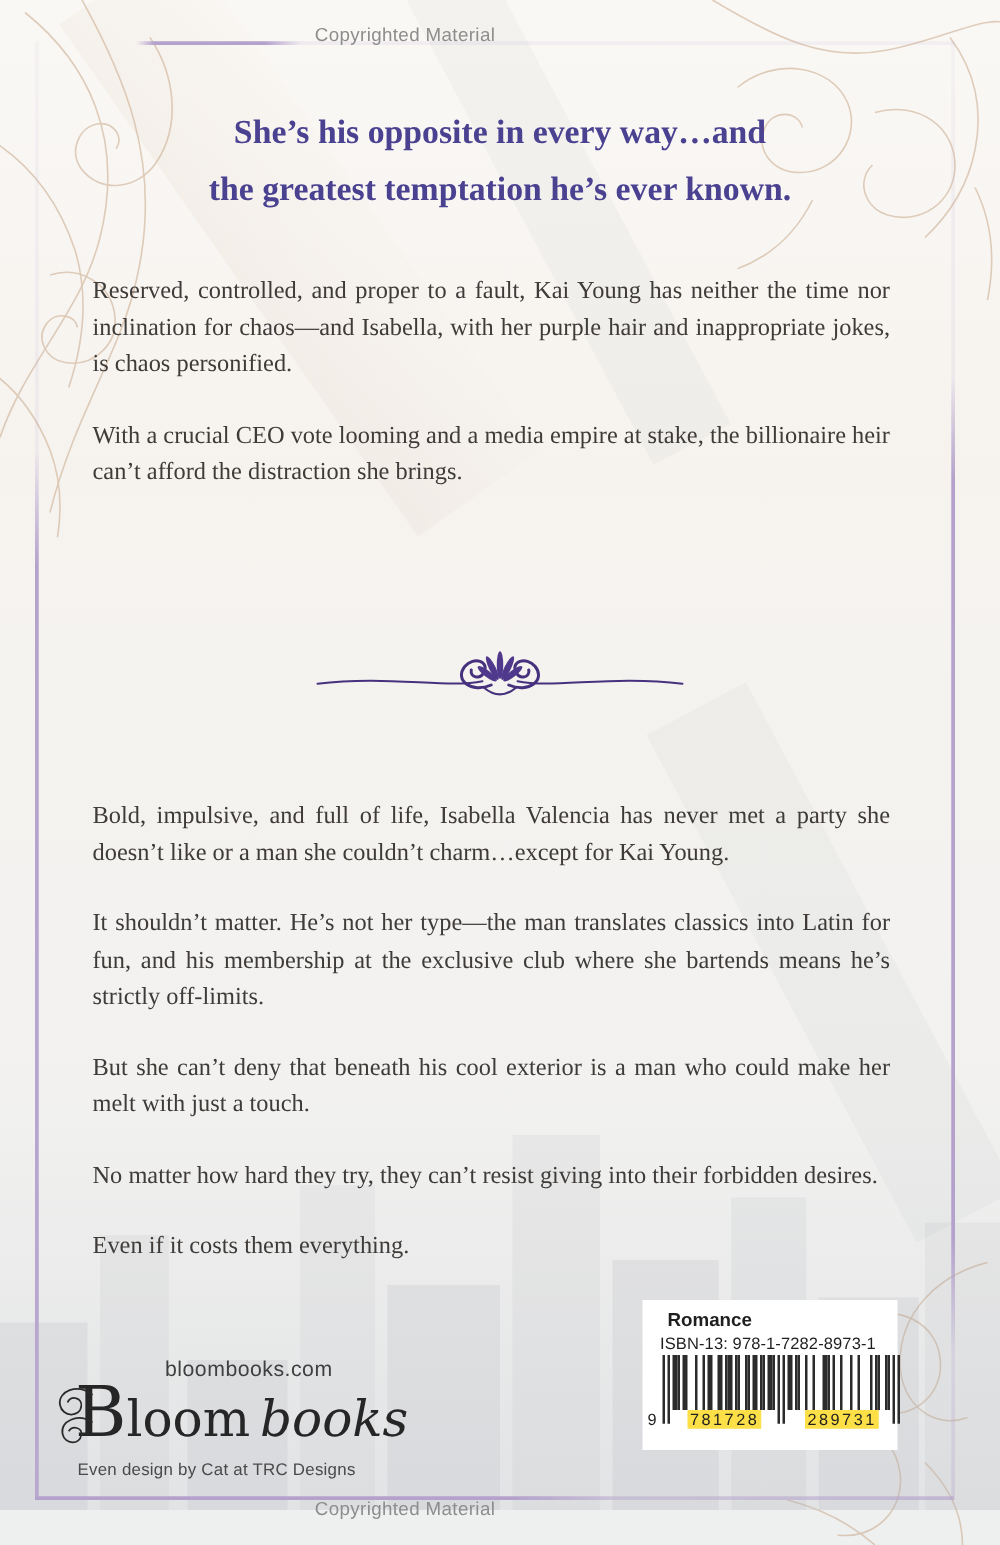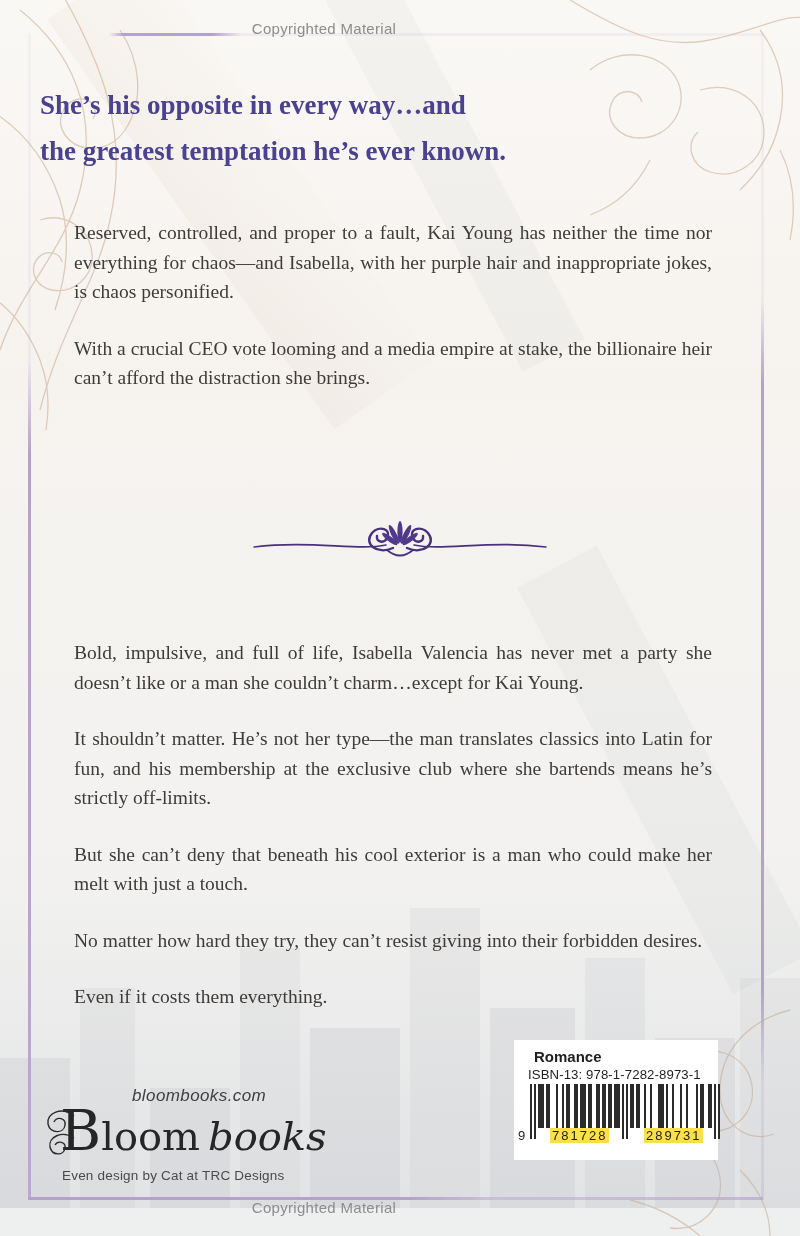--- a/index.html
+++ b/index.html
@@ -32,35 +32,35 @@
   #frame-bottom{left:28px; top:1197px; width:735px; height:3px;
     background:linear-gradient(90deg, #b4a2cc 0%, #b4a2cc 52%, rgba(180,162,204,.45) 64%, rgba(180,162,204,.65) 100%);}
 
   
   .copyright{position:absolute; left:0; width:648px; text-align:center; z-index:4;
      font-family:"Liberation Sans", sans-serif; font-size:15px; color:#8d8d8d; letter-spacing:.3px;}
   #copyright-top{top:20px;}
   #copyright-bottom{top:1199px;}
 
   #headline{position:absolute; top:82px; left:40px; width:720px; z-index:3;
-     font-weight:bold; font-size:27px; line-height:46px; color:#4a4190;
+     text-align:center; font-weight:bold; font-size:27px; line-height:46px; color:#4a4190;
      font-family:"Liberation Serif", serif;}
 
   .blurb{position:absolute; left:74px; width:638px; z-index:3; color:#3e3b39;
      font-size:19.5px; line-height:29.5px; text-align:justify;}
   #blurb-1{top:218px;}
   #blurb-2{top:598px;margin-top:40px;}
   .blurb p{margin:0 0 27px 0;}
 
   #divider{position:absolute; left:250px; top:520px; z-index:3;}
 
   
   #publisher{position:absolute; left:46px; top:1086px; width:290px; z-index:3; color:#262626;}
   #publisher-site{font-family:"Liberation Sans", sans-serif; font-size:17px; color:#3f3f3f;
-     margin-left:86px; letter-spacing:.4px;font-style:italic;}
+     margin-left:86px; letter-spacing:.4px;}
   #wordmark{position:relative; margin-top:2px; margin-left:14px; white-space:nowrap;
      font-family:"DejaVu Serif", serif;}
   #wordmark .initial{font-size:56px; line-height:46px;}
   #wordmark .rest{font-size:40px;}
   #wordmark .sub{font-size:40px; font-style:italic; margin-left:8px;}
   #wordmark-flourish{position:absolute; left:-18px; top:-4px;}
   #publisher-credit{font-family:"Liberation Sans", sans-serif; font-size:13.5px; color:#4a4a4a;
      margin-top:9px; margin-left:16px; letter-spacing:.2px;}
 
   
@@ -137,21 +137,21 @@
 
   <div class="copyright" id="copyright-top">Copyrighted Material</div>
   <div class="copyright" id="copyright-bottom">Copyrighted Material</div>
 
   <div id="headline">
     <div>She’s his opposite in every way…and</div>
     <div>the greatest temptation he’s ever known.</div>
   </div>
 
   <div class="blurb" id="blurb-1">
-      <p>Reserved, controlled, and proper to a fault, Kai Young has neither the time nor everything for chaos—and Isabella, with her purple hair and inappropriate jokes, is chaos personified.</p>
+      <p>Reserved, controlled, and proper to a fault, Kai Young has neither the time nor inclination for chaos—and Isabella, with her purple hair and inappropriate jokes, is chaos personified.</p>
       <p>With a crucial CEO vote looming and a media empire at stake, the billionaire heir can’t afford the distraction she brings.</p>
     </div>
 
   <svg id="divider" width="300" height="48" viewBox="0 0 300 48">
     <g stroke="#46317e" fill="none" stroke-linecap="round">
       <path d="M4,27 C60,20 108,31 136,25" stroke-width="1.6"></path>
       <path d="M296,27 C240,20 192,31 164,25" stroke-width="1.6"></path>
       <path d="M143,28 c-16,7 -30,-4 -21,-15 c7,-8 20,-4 15,5 c-3,6 -11,4 -10,-2" stroke-width="2.4"></path>
       <path d="M157,28 c16,7 30,-4 21,-15 c-7,-8 -20,-4 -15,5 c3,6 11,4 10,-2" stroke-width="2.4"></path>
       <path d="M137,30 q13,11 26,0" stroke-width="1.8"></path>

